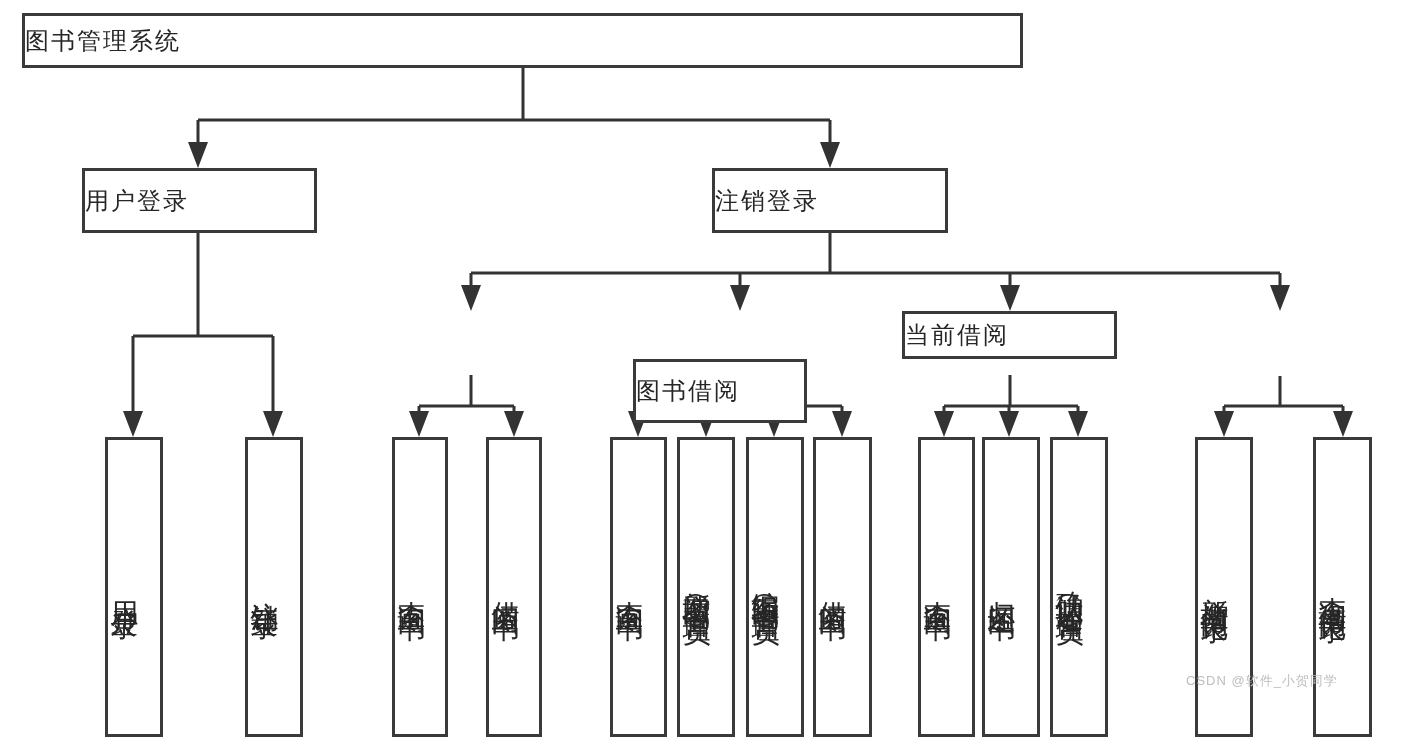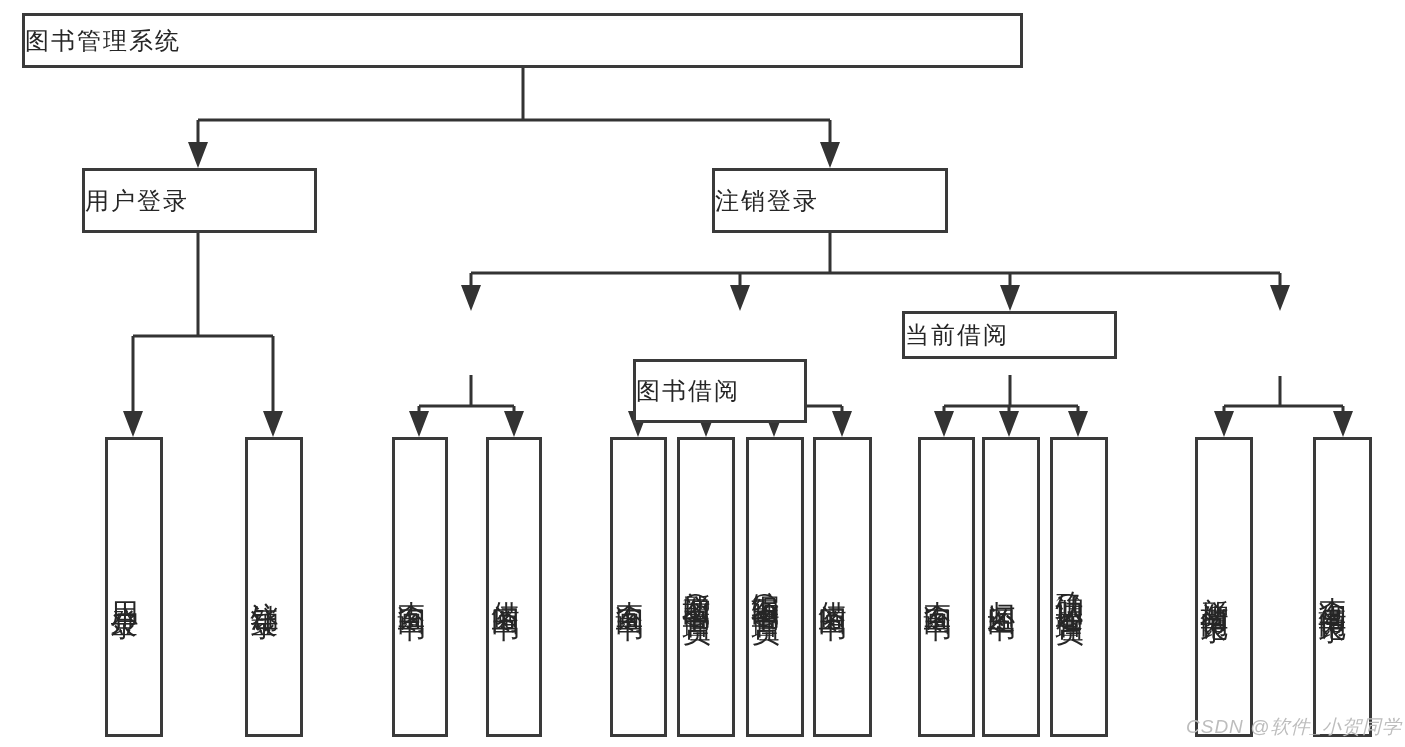--- a/index.html
+++ b/index.html
@@ -51,27 +51,26 @@
     writing-mode: vertical-rl;
     text-orientation: mixed;
     font-size: 28px;
     letter-spacing: 4px;
     line-height: 1;
     white-space: nowrap;
   }
   .watermark {
     position: absolute;
     left: 1186px;
-    top: 714px;
-    font-size: 19px;
+    top: 672px;
+    font-size: 13px;
     color: var(--watermark-color);
     letter-spacing: 1px;
     z-index: 5;
     white-space: nowrap;
-    font-style: italic;
   }
 </style>
 </head>
 <body>
 
 <div class="canvas">
 
   <svg class="connectors" viewBox="0 0 1405 747" xmlns="http://www.w3.org/2000/svg">
 
     <path class="connector-line" d="

